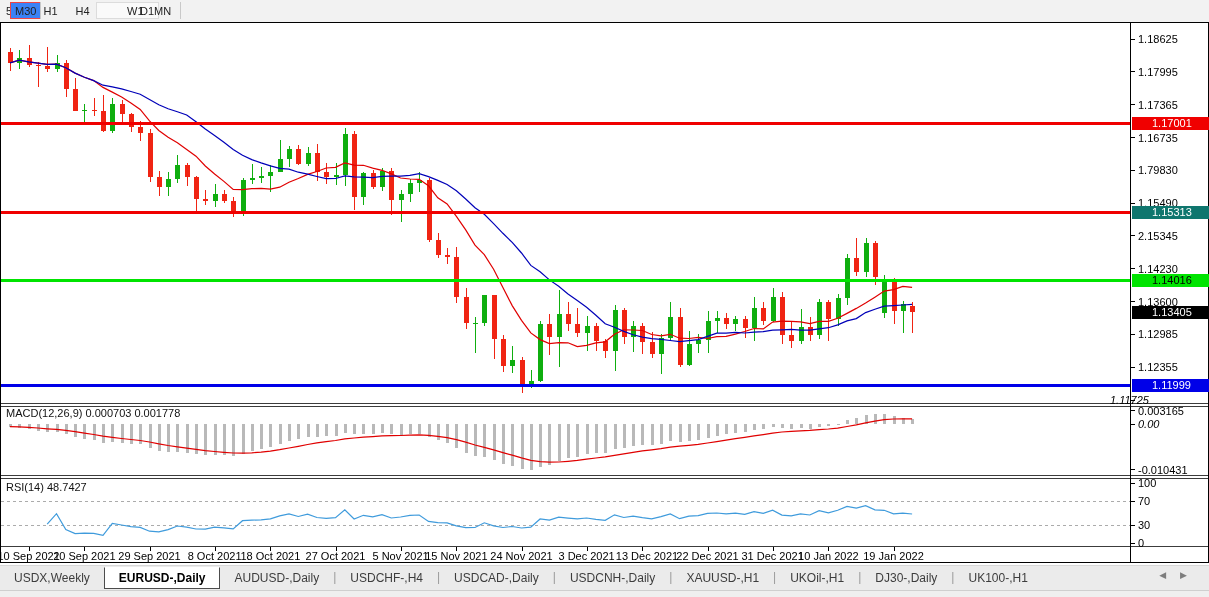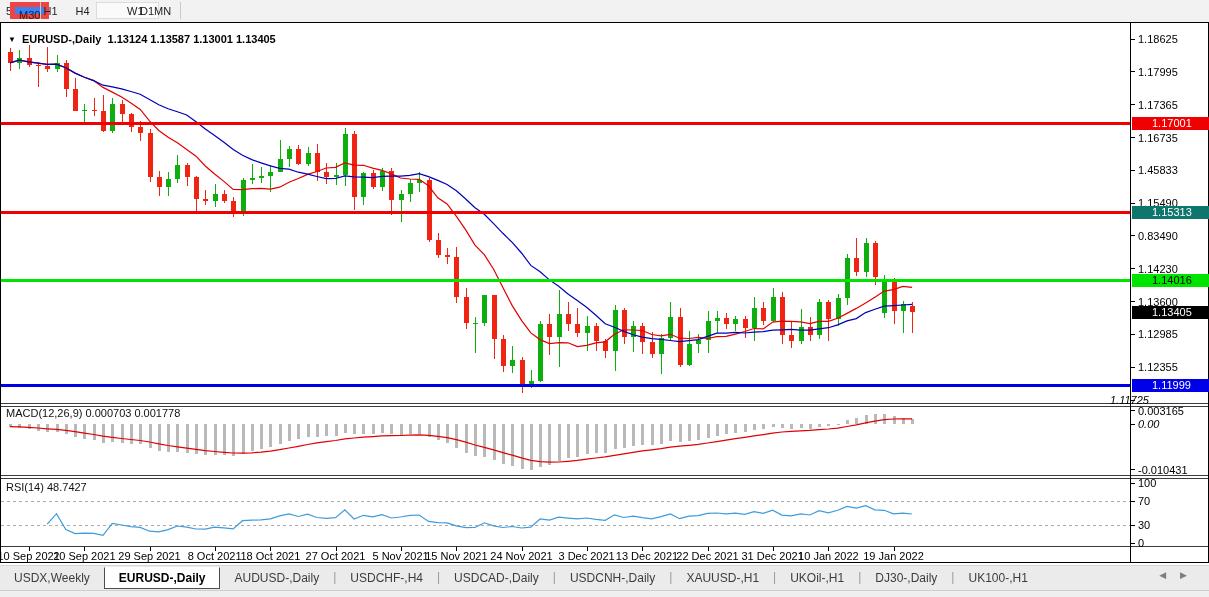--- a/index.html
+++ b/index.html
@@ -1,21 +1,21 @@
 <!DOCTYPE html>
 <html><head>
 <meta charset="utf-8">
 <style>
   html,body{margin:0;padding:0;overflow:hidden;background:#fff;}
   body{width:1209px;height:597px;position:relative;font-family:"Liberation Sans","DejaVu Sans",sans-serif;}
   #stage{position:absolute;inset:0;}
   
   #toolbar{position:absolute;left:0;top:0;width:1209px;height:22px;background:#f2f2f2;z-index:5;}
   .tfbtn{position:absolute;top:2px;height:17px;line-height:17px;font-size:11px;color:#222;text-align:center;background:transparent;border:1px solid transparent;box-sizing:border-box;padding:0 4px;}
-  .tfbtn.pressed{background:#3b82f6;border:5px solid #ef4444;}
+  .tfbtn.pressed{background:#3b82f6;border:1px solid #ef4444;}
   .tfbtn.hl{background:#fafafa;border:1px solid #dcdcdc;}
   .tbsep{position:absolute;top:2px;width:1px;height:17px;background:#c9c9c9;}
   
   #chart-svg{position:absolute;left:0;top:0;z-index:1;}
   
   .ovl{position:absolute;z-index:3;font-size:11px;color:#000;white-space:nowrap;}
   #chart-title{left:8px;top:33px;font-weight:bold;font-size:11px;}
   #chart-title .dd{display:inline-block;font-size:8px;vertical-align:1px;margin-right:6px;}
   .indlabel{font-size:11px;color:#111;}
   .axlabel{position:absolute;z-index:3;font-size:11px;color:#000;white-space:nowrap;}
@@ -390,42 +390,39 @@
       <line x1="456.5" y1="547" x2="456.5" y2="551" stroke="#000" stroke-width="1" shape-rendering="crispEdges"></line>
       <line x1="522.5" y1="547" x2="522.5" y2="551" stroke="#000" stroke-width="1" shape-rendering="crispEdges"></line>
       <line x1="587.5" y1="547" x2="587.5" y2="551" stroke="#000" stroke-width="1" shape-rendering="crispEdges"></line>
       <line x1="642.5" y1="547" x2="642.5" y2="551" stroke="#000" stroke-width="1" shape-rendering="crispEdges"></line>
       <line x1="708.5" y1="547" x2="708.5" y2="551" stroke="#000" stroke-width="1" shape-rendering="crispEdges"></line>
       <line x1="773.5" y1="547" x2="773.5" y2="551" stroke="#000" stroke-width="1" shape-rendering="crispEdges"></line>
       <line x1="828.5" y1="547" x2="828.5" y2="551" stroke="#000" stroke-width="1" shape-rendering="crispEdges"></line>
       <line x1="894.5" y1="547" x2="894.5" y2="551" stroke="#000" stroke-width="1" shape-rendering="crispEdges"></line>
     </svg>
 
-  <div class="ovl" id="chart-title">
-    <span class="dd">▼</span><span>EURUSD-,Daily</span>&nbsp;&nbsp;<span>1.13124 1.13587 1.13001 1.13405</span>
-  </div>
 
   <div class="ovl indlabel" style="left:6px;top:407px;">
     <span>MACD(12,26,9)</span>
     <span>0.000703 0.001778</span>
   </div>
 
   <div class="ovl indlabel" style="left:6px;top:481px;">
     <span>RSI(14)</span>
     <span>48.7427</span>
   </div>
 
   <div id="labels">
       <div class="axlabel" style="left: 1138px; top: 33px;">1.18625</div>
       <div class="axlabel" style="left: 1138px; top: 65.9609px;">1.17995</div>
       <div class="axlabel" style="left: 1138px; top: 98.9217px;">1.17365</div>
       <div class="axlabel" style="left: 1138px; top: 131.883px;">1.16735</div>
-      <div class="axlabel" style="left: 1138px; top: 164.059px;">1.45833</div>
+      <div class="axlabel" style="left: 1138px; top: 164.059px;">1.79830</div>
       <div class="axlabel" style="left: 1138px; top: 197.02px;">1.15490</div>
-      <div class="axlabel" style="left: 1138px; top: 229.98px;">0.83490</div>
+      <div class="axlabel" style="left: 1138px; top: 229.98px;">2.15345</div>
       <div class="axlabel" style="left: 1138px; top: 262.941px;">1.14230</div>
       <div class="axlabel" style="left: 1138px; top: 295.902px;">1.13600</div>
       <div class="axlabel" style="left: 1138px; top: 328.078px;">1.12985</div>
       <div class="axlabel" style="left: 1138px; top: 361.039px;">1.12355</div>
       <div class="axlabel" style="left: 1110px; top: 394px; font-style: italic;">1.11725</div>
       <div class="badge" style="top: 117.466px; background: rgb(240, 0, 0); color: rgb(255, 255, 255);">1.17001</div>
       <div class="badge" style="top: 205.78px; background: #0f766e; color: rgb(255, 255, 255);">1.15313</div>
       <div class="badge" style="top: 273.638px; background: rgb(0, 228, 0); color: rgb(0, 0, 0);">1.14016</div>
       <div class="badge" style="top: 305.604px; background: rgb(0, 0, 0); color: rgb(255, 255, 255);">1.13405</div>
       <div class="badge" style="top: 379.165px; background: rgb(0, 0, 232); color: rgb(255, 255, 255);">1.11999</div>

